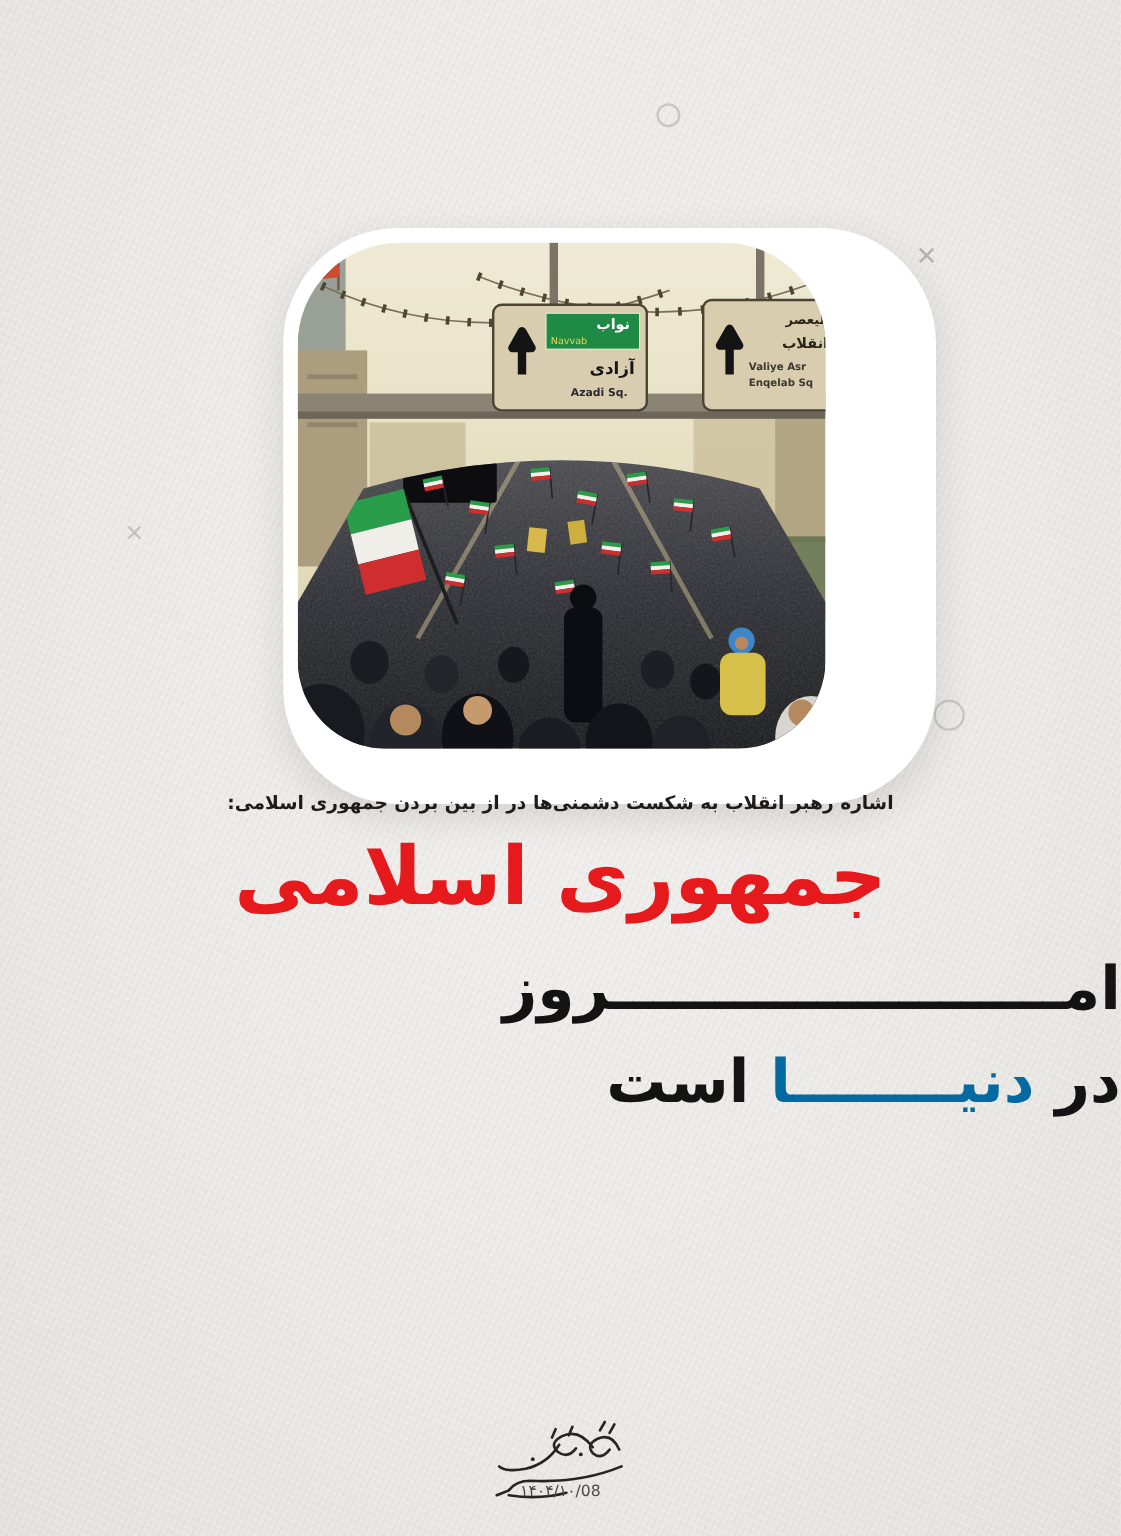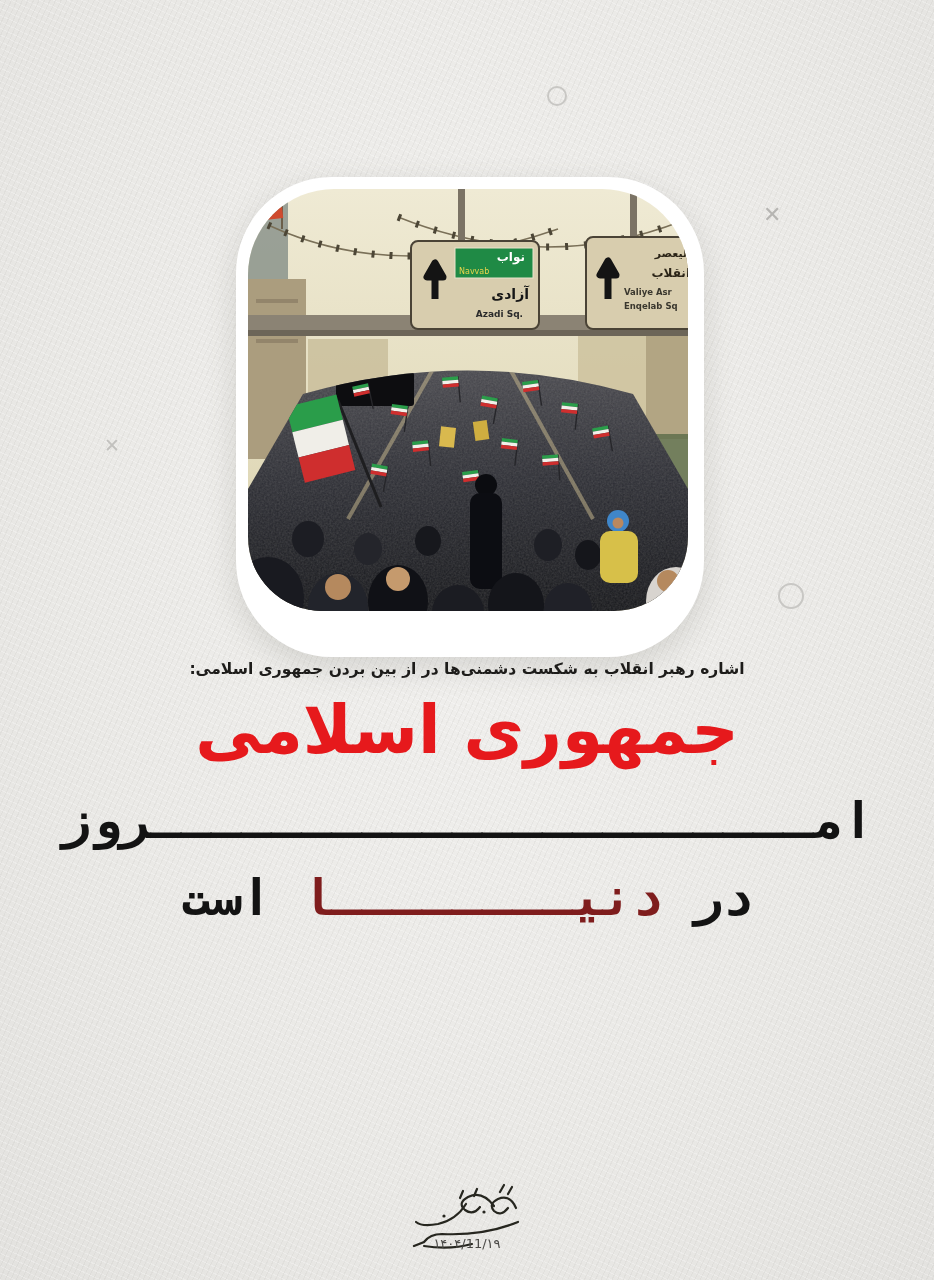--- a/index.html
+++ b/index.html
@@ -19,21 +19,21 @@
       radial-gradient(ellipse at 50% 40%, #f1f0ee 0%, #eae9e6 60%, #e3e2df 100%);
     pointer-events:none;
   }
   
   .deco { position:absolute; color:#b6b5b2; pointer-events:none; }
   .deco-x { font-size:22px; font-weight:bold; line-height:1; }
   .deco-ring { border:2px solid #c8c7c4; border-radius:50%; }
 
   
   .photo-card {
-    position:absolute; left:236px; top:177px; width:468px; height:480px;
+    position:absolute; left:236px; top:190px; width:544px; height:480px;
     background:#ffffff; border-radius:96px;
     box-shadow:0 10px 30px rgba(90,88,80,.18);
     text-align:right;
   }
   .photo-clip {
     position:absolute; left:12px; top:12px; width:440px; height:422px;
     border-radius:86px 86px 74px 74px; overflow:hidden;
   }
   .photo-clip svg { display:block; }
 
@@ -48,27 +48,27 @@
   .headline {
     position:absolute; left:0; top:692px; width:934px;
     text-align:center; direction:rtl; white-space:nowrap;
     font-size:66px; font-weight:bold; color:#e6191c;
     transform:scaleY(1.02);
   }
 
   
   .big-lines {
     position:absolute; left:0; top:786px; width:934px;
-    direction:rtl; text-align:center; color:#131313;font-family:Liberation Mono, monospace;
+    direction:rtl; text-align:right; color:#131313;
   }
   .big-line {
     white-space:nowrap; font-weight:bold; font-size:50px; line-height:77px;
     letter-spacing:-1px;
   }
-  .big-line .hl { color:#7f1d1d; }
+  .big-line .hl { color:#0369a1; }
 
   
   .signature-wrap { position:absolute; left:388px; top:1182px; width:170px; height:80px; }
   .date-line {
     position:absolute; left:0; top:1236px; width:934px; text-align:center;
     font-size:13px; color:#4a4946; letter-spacing:1px; direction:ltr;
   }
 </style>
 </head>
 <body>
@@ -236,13 +236,13 @@
       <path d="M112,10 l4,-7 M120,12 l4,-7"></path>
       <path d="M78,22 q-10,16 -28,20 q-16,3 -22,-2"></path>
       <path d="M86,14 l3,-7 M72,16 l3,-7"></path>
       <path d="M130,40 q-34,14 -76,12 q-12,0 -18,8 l-10,4"></path>
       <path d="M36,64 q26,4 48,-2"></path>
     </g>
     <circle cx="56" cy="34" r="1.6" fill="#26261f"></circle>
     <circle cx="96" cy="30" r="1.6" fill="#26261f"></circle>
   </svg>
 </div>
-<div class="date-line">۱۴۰۴/11/۱۹</div>
+<div class="date-line">۱۴۰۴/۱۰/08</div>
 
 </body></html>

